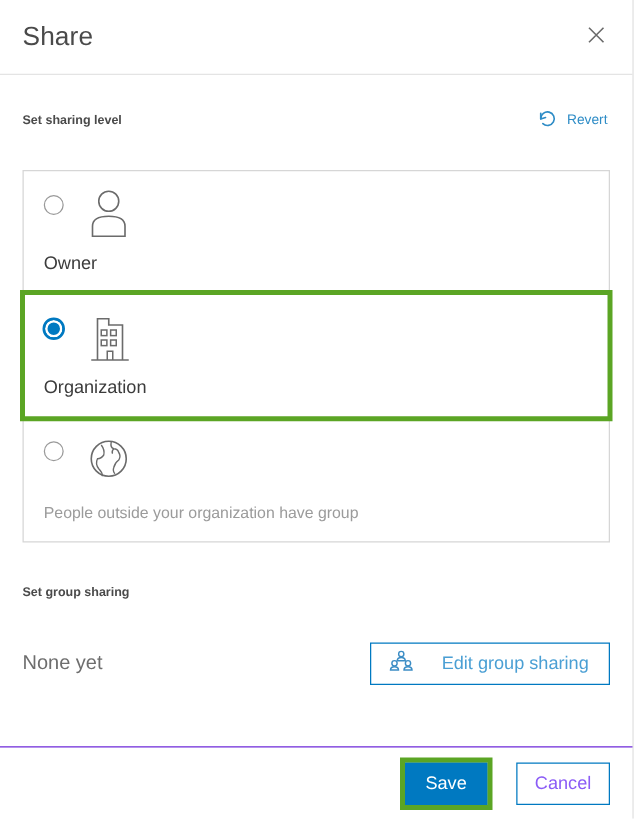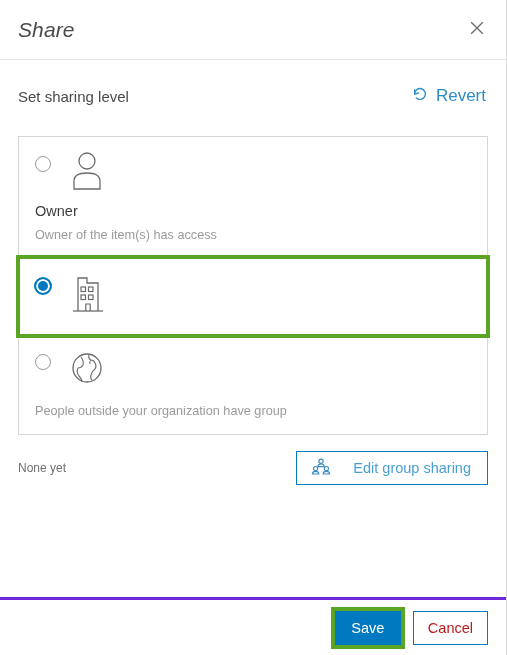--- a/index.html
+++ b/index.html
@@ -34,21 +34,20 @@
     border-bottom: 1px solid #e4e4e4;
     display: flex;
     align-items: center;
     padding: 0 18px;
   }
   .dialog-title {
     font-size: 21px;
     font-weight: 400;
     color: #4a4a4a;
     letter-spacing: .1px;
-    font-style: italic;
   }
   .close-button {
     position: absolute;
     right: 14px;
     top: 50%;
     transform: translateY(-50%);
     width: 30px;
     height: 30px;
     display: flex;
     align-items: center;
@@ -67,30 +66,30 @@
   }
 
   .section-head {
     display: flex;
     align-items: center;
     justify-content: space-between;
     height: 48px;
     margin-top: 12px;
   }
   .section-title {
-    font-size: 15px;
+    font-size: 10px;
     color: #4a4a4a;
-    font-weight: 400;
+    font-weight: 700;
   }
   .revert-link {
     display: flex;
     align-items: center;
     gap: 7px;
     color: #2e8cc6;
-    font-size: 17px;
+    font-size: 11px;
     cursor: pointer;
     background: none;
     border: none;
     padding: 2px 2px;
   }
 
   
   .options {
     border: 1px solid #d6d6d6;
     background: #fff;
@@ -152,46 +151,46 @@
 
   
   .group-section { margin-top: 16px; }
   .group-row {
     display: flex;
     align-items: center;
     justify-content: space-between;
     margin-top: 16px;
   }
   .none-yet {
-    font-size: 12px;
+    font-size: 16px;
     color: #6e6e6e;
   }
   .edit-group-button {
     display: flex;
     align-items: center;
     gap: 22px;
     border: 1px solid #0079c1;
     background: #fff;
     color: #4a9fd4;
     font-size: 14.5px;
     font-family: "Liberation Sans", sans-serif;
     padding: 8px 16px 8px 14px;
     cursor: pointer;
     height: 34px;
   }
 
   
   .dialog-footer {
     flex: 0 0 58px;
-    border-top: 3px solid #6d28d9;
+    border-top: 1px solid #6d28d9;
     display: flex;
     align-items: center;
     justify-content: flex-end;
     padding: 0 18px;
-    gap: 4px;
+    gap: 15px;
   }
   .save-wrap {
     outline: 4px solid #5ba524;
     display: flex;
     margin-right: 8px;
   }
   .btn {
     font-family: "Liberation Sans", sans-serif;
     font-size: 14.5px;
     height: 34px;
@@ -200,21 +199,21 @@
     cursor: pointer;
   }
   .btn-primary {
     background: #0079c1;
     border: 1px solid #0079c1;
     color: #ffffff;
   }
   .btn-secondary {
     background: #ffffff;
     border: 1px solid #0079c1;
-    color: #b91c1c;
+    color: #8b5cf6;
   }
 </style>
 </head>
 <body>
 
 <div class="dialog">
 
   <div class="dialog-header">
     <div class="dialog-title">Share</div>
     <button class="close-button">
@@ -247,58 +246,61 @@
         <div class="option-top">
           <span class="radio"></span>
           <span class="option-icon">
             <svg width="34" height="42" viewBox="0 0 34 42" aria-hidden="true">
               <circle cx="17" cy="11" r="8" stroke="#6b6b6b" stroke-width="1.3" fill="none"></circle>
               <path d="M4 39 L4 31 Q4 23 17 23 Q30 23 30 31 L30 39 Z" stroke="#6b6b6b" stroke-width="1.3" fill="none"></path>
             </svg>
           </span>
         </div>
         <div class="option-label">Owner</div>
-        <div class="option-desc">Owner of the item(s) has access</div>
       </div>
 
       <div class="option selected">
         <div class="option-top">
           <span class="radio checked"></span>
           <span class="option-icon">
             <svg width="34" height="42" viewBox="0 0 34 42" aria-hidden="true">
               <path d="M7 39 L7 6 L16 6 L16 11 L27 11 L27 39" stroke="#6b6b6b" stroke-width="1.3" fill="none"></path>
               <path d="M2 39 L32 39" stroke="#6b6b6b" stroke-width="1.3" fill="none"></path>
               <rect x="10" y="15" width="4.5" height="4.5" stroke="#6b6b6b" stroke-width="1.2" fill="none"></rect>
               <rect x="17.5" y="15" width="4.5" height="4.5" stroke="#6b6b6b" stroke-width="1.2" fill="none"></rect>
               <rect x="10" y="23" width="4.5" height="4.5" stroke="#6b6b6b" stroke-width="1.2" fill="none"></rect>
               <rect x="17.5" y="23" width="4.5" height="4.5" stroke="#6b6b6b" stroke-width="1.2" fill="none"></rect>
               <path d="M14.8 39 L14.8 32 L19.2 32 L19.2 39" stroke="#6b6b6b" stroke-width="1.2" fill="none"></path>
             </svg>
           </span>
         </div>
+        <div class="option-label">Organization</div>
       </div>
 
       <div class="option">
         <div class="option-top">
           <span class="radio"></span>
           <span class="option-icon">
             <svg width="34" height="42" viewBox="0 0 34 42" aria-hidden="true">
               <circle cx="17" cy="20" r="14" stroke="#6b6b6b" stroke-width="1.3" fill="none"></circle>
               <path d="M11 9 Q14 13 13 17 Q11 20 8 20 Q6 24 9 28 Q12 31 12 34" stroke="#6b6b6b" stroke-width="1.1" fill="none"></path>
               <path d="M19 6.5 Q18 11 21 12 Q24 12 25 15 Q27 18 25 21 Q22 23 21 27 Q20 30 22 32" stroke="#6b6b6b" stroke-width="1.1" fill="none"></path>
               <path d="M21 12 Q19 14 20 16" stroke="#6b6b6b" stroke-width="1" fill="none"></path>
             </svg>
           </span>
         </div>
         <div class="option-desc">People outside your organization have group</div>
       </div>
 
     </div>
 
     <div class="group-section">
+      <div class="section-head">
+        <div class="section-title">Set group sharing</div>
+      </div>
       <div class="group-row">
         <div class="none-yet">None yet</div>
         <button class="edit-group-button">
           <span>
             <svg width="20" height="18" viewBox="0 0 20 18" aria-hidden="true">
               <circle cx="10" cy="3.2" r="2.1" stroke="#3c8dc5" stroke-width="1.15" fill="none"></circle>
               <path d="M6.8 8.6 Q6.8 6 10 6 Q13.2 6 13.2 8.6 Z" stroke="#3c8dc5" stroke-width="1.15" fill="none"></path>
               <circle cx="4.6" cy="10.6" r="2.1" stroke="#3c8dc5" stroke-width="1.15" fill="none"></circle>
               <path d="M1.4 16 Q1.4 13.4 4.6 13.4 Q7.8 13.4 7.8 16 Z" stroke="#3c8dc5" stroke-width="1.15" fill="none"></path>
               <circle cx="15.4" cy="10.6" r="2.1" stroke="#3c8dc5" stroke-width="1.15" fill="none"></circle>

